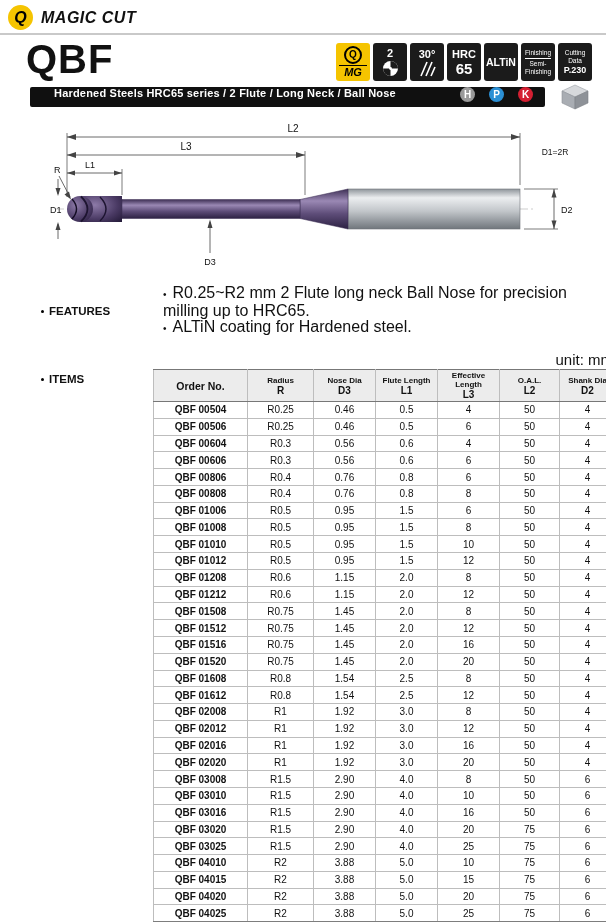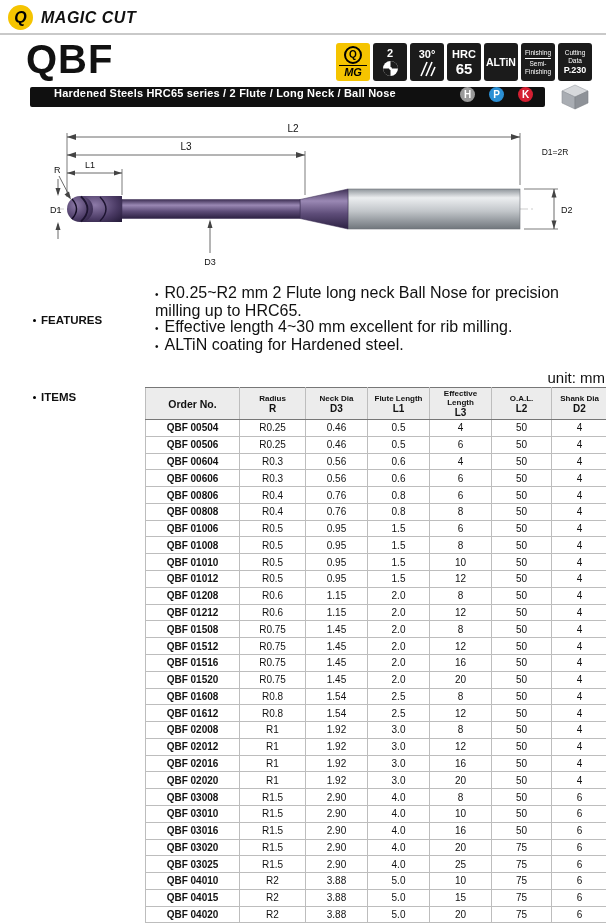--- a/index.html
+++ b/index.html
@@ -41,22 +41,22 @@
   .app.p{background:#2b8fd4;}
   .app.k{background:#d41f32;}
   .cube{position:absolute;right:14px;top:-4px;}
 
   
   .diagram{margin:8px 0 0 50px;}
 
   
   .section{display:flex;}
   .features{margin-top:8px;align-items:center;}
-  .sec-label{width:112px;flex:0 0 112px;padding-left:33px;font-weight:bold;font-size:11.5px;
-    display:flex;align-items:center;gap:5px;}
+  .sec-label{width:112px;flex:0 0 112px;padding-left:24px;font-weight:bold;font-size:11.5px;
+    display:flex;align-items:center;gap:5px;margin-left:17px;}
   .dot{width:3px;height:3px;border-radius:50%;background:#000;display:inline-block;}
   .feature-list{margin:0;padding:0 0 0 10px;list-style:none;font-size:16px;line-height:16px;}
   .feature-list li::before{content:"\2022";margin-right:6px;font-size:10px;}
 
   .items{margin-top:14px;align-items:flex-start;}
   .items .sec-label{margin-top:22px;}
   .table-wrap{width:462px;}
   .unit{font-size:15px;text-align:right;margin:0 2px 1px 0;}
   table{border-collapse:collapse;width:462px;font-size:10px;table-layout:fixed;}
   th,td{border:1px solid #bdbdbd;text-align:center;padding:2.4px 1px;}
@@ -224,21 +224,20 @@
     </svg>
   </div>
 
   <div class="section features">
     <div class="sec-label">
       <span class="dot"></span>
       <span>FEATURES</span>
     </div>
     <ul class="feature-list">
       <li>R0.25~R2 mm 2 Flute long neck Ball Nose for precision milling up to HRC65.</li>
-      <li>Effective length 4~30 mm excellent for rib milling.</li>
       <li>ALTiN coating for Hardened steel.</li>
     </ul>
   </div>
 
   <div class="section items">
     <div class="sec-label">
       <span class="dot"></span>
       <span>ITEMS</span>
     </div>
     <div class="table-wrap">
@@ -254,21 +253,21 @@
             <col class="c-d2">
         </colgroup>
         <thead>
           <tr>
             <th class="ord">Order No.</th>
             <th>
               <span class="h1">Radius</span>
               <span class="h2">R</span>
             </th>
             <th>
-              <span class="h1">Neck Dia</span>
+              <span class="h1">Nose Dia</span>
               <span class="h2">D3</span>
             </th>
             <th>
               <span class="h1">Flute Length</span>
               <span class="h2">L1</span>
             </th>
             <th>
               <span class="h1">Effective Length</span>
               <span class="h2">L3</span>
             </th>

